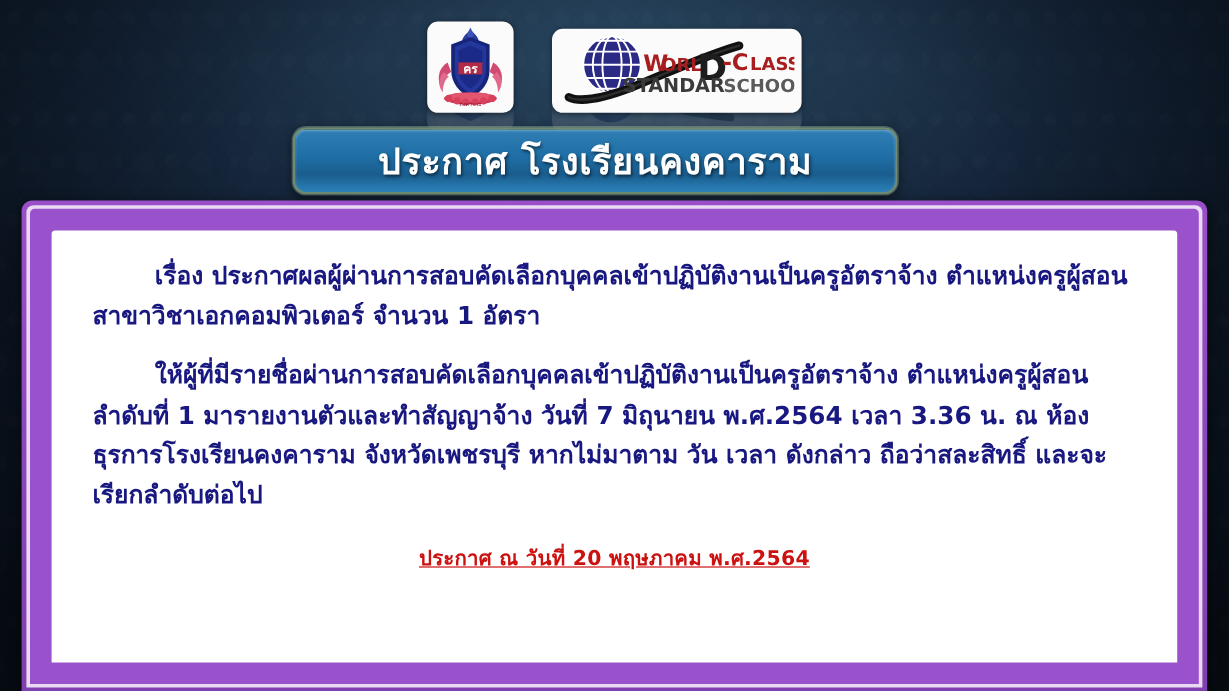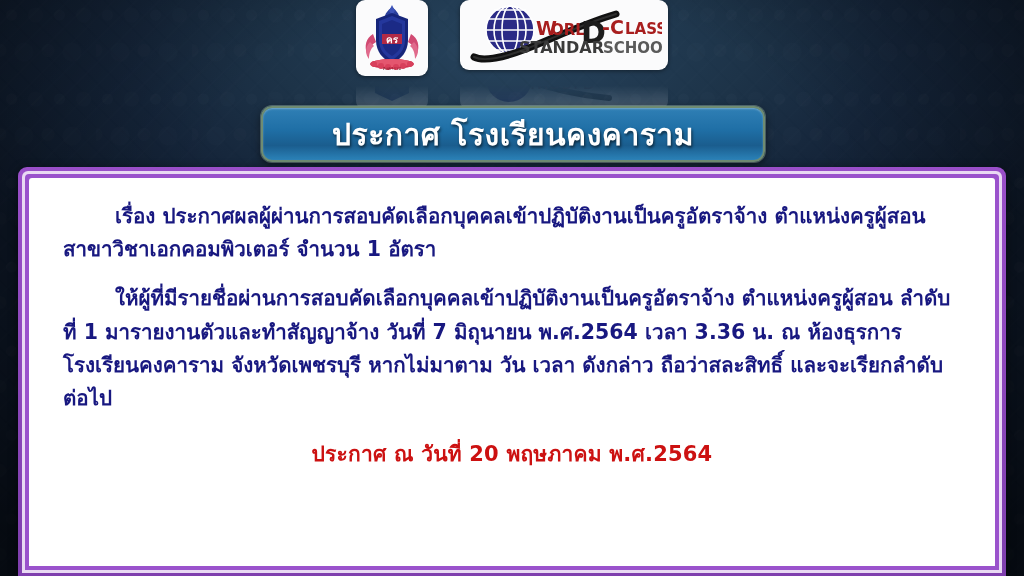--- a/index.html
+++ b/index.html
@@ -45,26 +45,26 @@
   }
   .bg-vignette {
     position: absolute;
     inset: 0;
     background: radial-gradient(ellipse 800px 460px at 50% 30%, rgba(0,0,0,0) 38%, rgba(0,0,0,.55) 100%);
   }
 
   
   .logo-row {
     position: absolute;
-    top: 0;
+    top: 12px;
     left: 0;
     width: 100%;
     height: 82px;
     display: flex;
-    align-items: flex-start;
+    align-items: flex-end;
     justify-content: center;
     gap: 32px;
   }
   .logo-card {
     background: #fbfbfc;
     border-radius: 9px;
     box-shadow: 0 1px 4px rgba(0,0,0,.45);
     display: flex;
     align-items: center;
     justify-content: center;
@@ -87,21 +87,21 @@
     transform: scaleY(-1);
     filter: blur(.6px);
     -webkit-mask-image: linear-gradient(to top, rgba(0,0,0,0) 5%, rgba(0,0,0,.9) 100%);
             mask-image: linear-gradient(to top, rgba(0,0,0,0) 5%, rgba(0,0,0,.9) 100%);
     pointer-events: none;
   }
 
   
   .title-banner {
     position: absolute;
-    left: 261px;
+    left: 244px;
     top: 106px;
     width: 500px;
     height: 52px;
     border-radius: 11px;
     background: linear-gradient(180deg, #2f7fb5 0%, #1f6fa6 42%, #1a5d8e 72%, #2b82b8 100%);
     border: 2px solid #6f8c72;
     box-shadow:
       0 0 0 1px rgba(180,210,190,.35),
       inset 0 1px 2px rgba(255,255,255,.35),
       0 3px 9px rgba(0,0,0,.55);
@@ -138,21 +138,21 @@
     border-radius: 6px 6px 0 0;
     background: #e9d9f3;
     padding: 3px;
     box-sizing: border-box;
   }
   .content-card-inner3 {
     width: 100%;
     height: 100%;
     border-radius: 4px 4px 0 0;
     background: #9a52cc;
-    padding: 4px;
+    padding: 18px;
     box-sizing: border-box;
   }
   .content-paper {
     width: 100%;
     height: 100%;
     background: #ffffff;
     border-radius: 3px 3px 0 0;
     box-sizing: border-box;
     padding: 22px 34px 10px 34px;
   }
@@ -164,23 +164,24 @@
     line-height: 1.62;
     margin: 0 0 16px 0;
     text-indent: 52px;
   }
   .para:last-of-type { margin-bottom: 0; }
 
   .footline {
     margin-top: 22px;
     text-align: center;
     color: #cc1111;
-    font-size: 21px;
+    font-size: 17px;
     font-weight: bold;
     letter-spacing: .2px;
+    text-decoration: underline;
   }
 </style>
 </head>
 <body>
 
 <div id="stage">
 
   <div class="bg-base"></div>
   <div class="bg-damask"></div>
   <div class="bg-vignette"></div>

